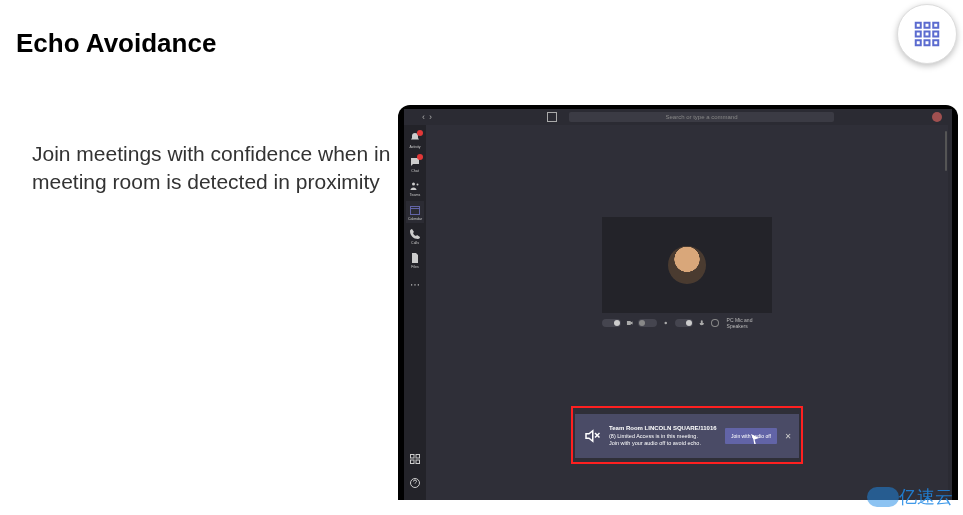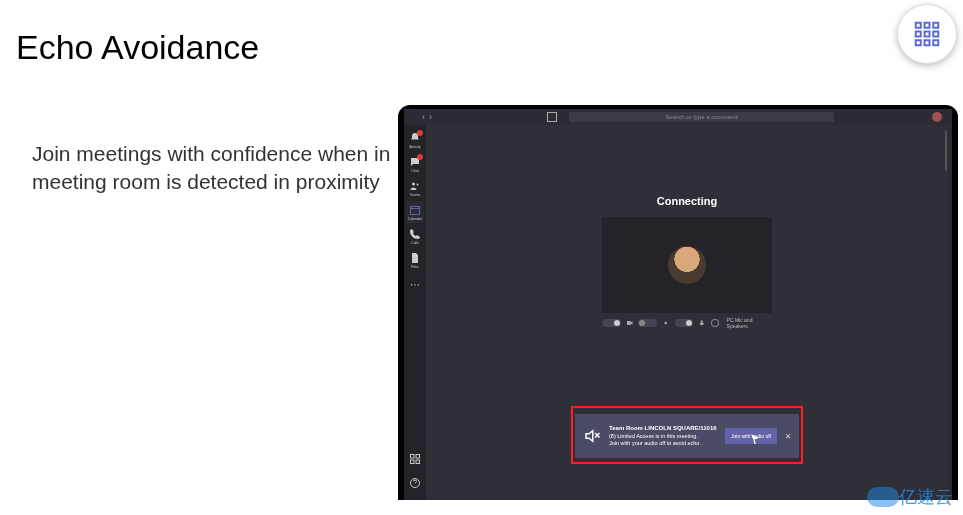--- a/index.html
+++ b/index.html
@@ -1,17 +1,17 @@
 <!DOCTYPE html>
 <html><head>
 <meta charset="utf-8">
 <style>
   * { box-sizing: border-box; margin: 0; padding: 0; }
   body { width: 963px; height: 515px; font-family: "Segoe UI", Arial, sans-serif; background: #fff; position: relative; overflow: hidden; }
-  .title { position: absolute; top: 28px; left: 16px; font-size: 34px; font-weight: 400; color: #000; }
+  .title { position: absolute; top: 28px; left: 16px; font-size: 26px; font-weight: 700; color: #000; }
   .subtitle { position: absolute; top: 140px; left: 32px; font-size: 21px; color: #333; line-height: 1.35; max-width: 360px; }
   .corner-btn { position: absolute; top: 4px; right: 6px; width: 60px; height: 60px; border-radius: 50%; background: #fff; border: 1px solid #ddd; box-shadow: 0 2px 6px rgba(0,0,0,0.25); display: flex; align-items: center; justify-content: center; }
   .corner-btn svg { width: 30px; height: 30px; }
   .watermark { position: absolute; bottom: 6px; right: 10px; font-size: 18px; color: #1e88e5; display: flex; align-items: center; gap: 0; opacity: .85; justify-content: flex-end; }
   .watermark .cloud { display:inline-block; width: 32px; height: 20px; background: #1e88e5; border-radius: 12px; position: relative; opacity: .6; }
 
   
   .device { position: absolute; left: 398px; top: 105px; width: 560px; height: 395px; background: #000; border-radius: 12px 12px 0 0; padding: 4px 6px 0 6px; }
   .screen { width: 100%; height: 100%; background: #2b2b33; position: relative; overflow: hidden; }
 
@@ -148,21 +148,20 @@
           <svg class="side-icon" viewBox="0 0 24 24" fill="none" stroke="#ccc" stroke-width="2">
               <circle cx="12" cy="12" r="9"></circle>
               <path d="M9 9a3 3 0 116 0c0 2-3 2-3 4"></path>
             </svg>
         </div>
       </div>
     </div>
 
     <div class="panel">
       <div class="slim-scroll"></div>
-      <div class="connecting">Connecting</div>
       <div class="video-box">
         <div class="face"></div>
       </div>
       <div class="toolbar">
         <div class="toggle on">
             <span class="knob"></span>
           </div>
         <svg width="8" height="8" viewBox="0 0 24 24" fill="#aaa">
             <path d="M3 6h12v12H3z M15 10l6-3v10l-6-3z"></path>
           </svg>

